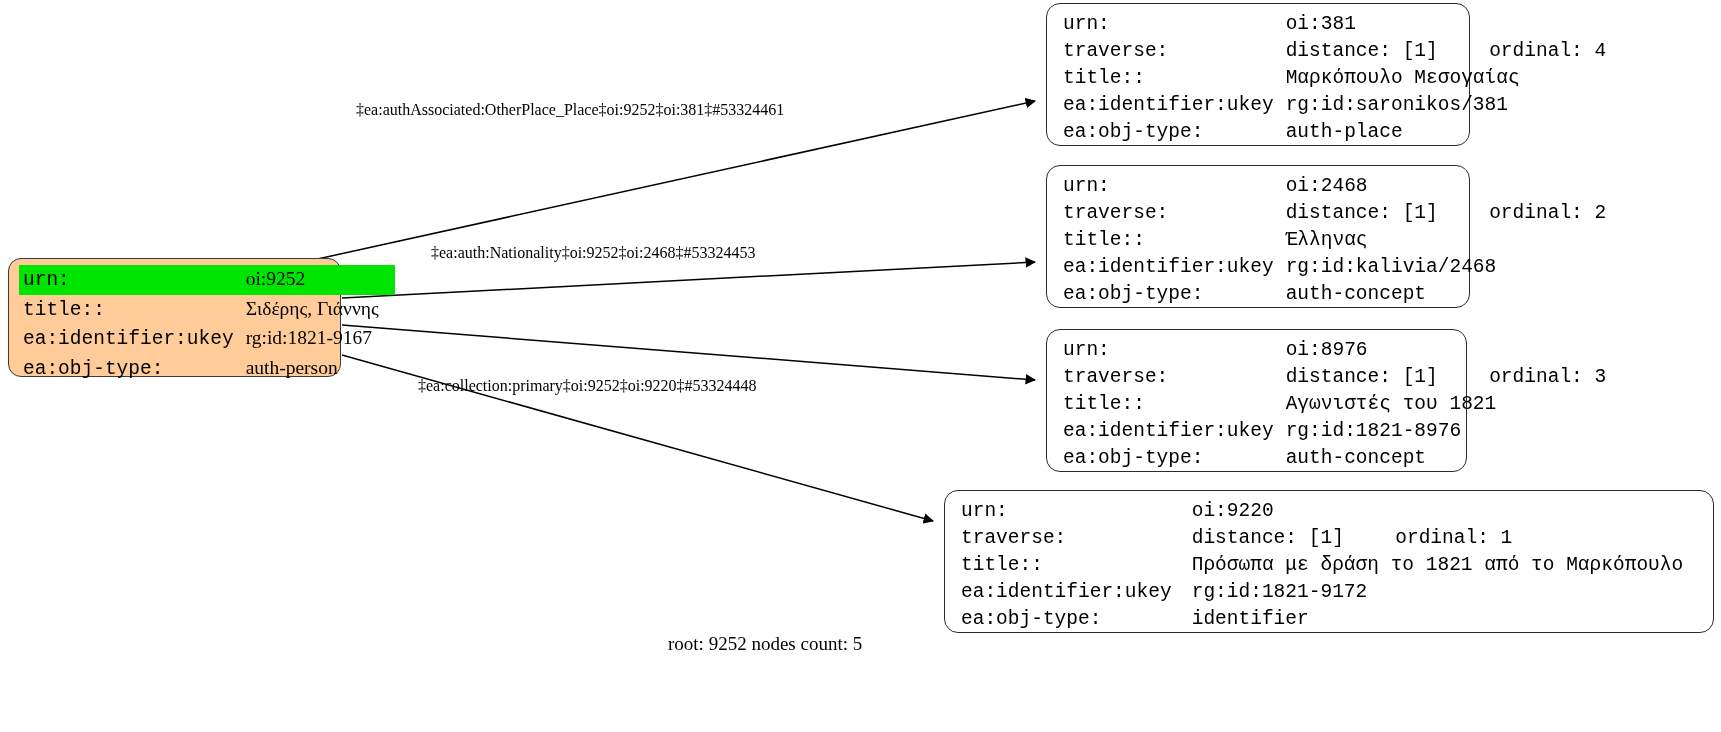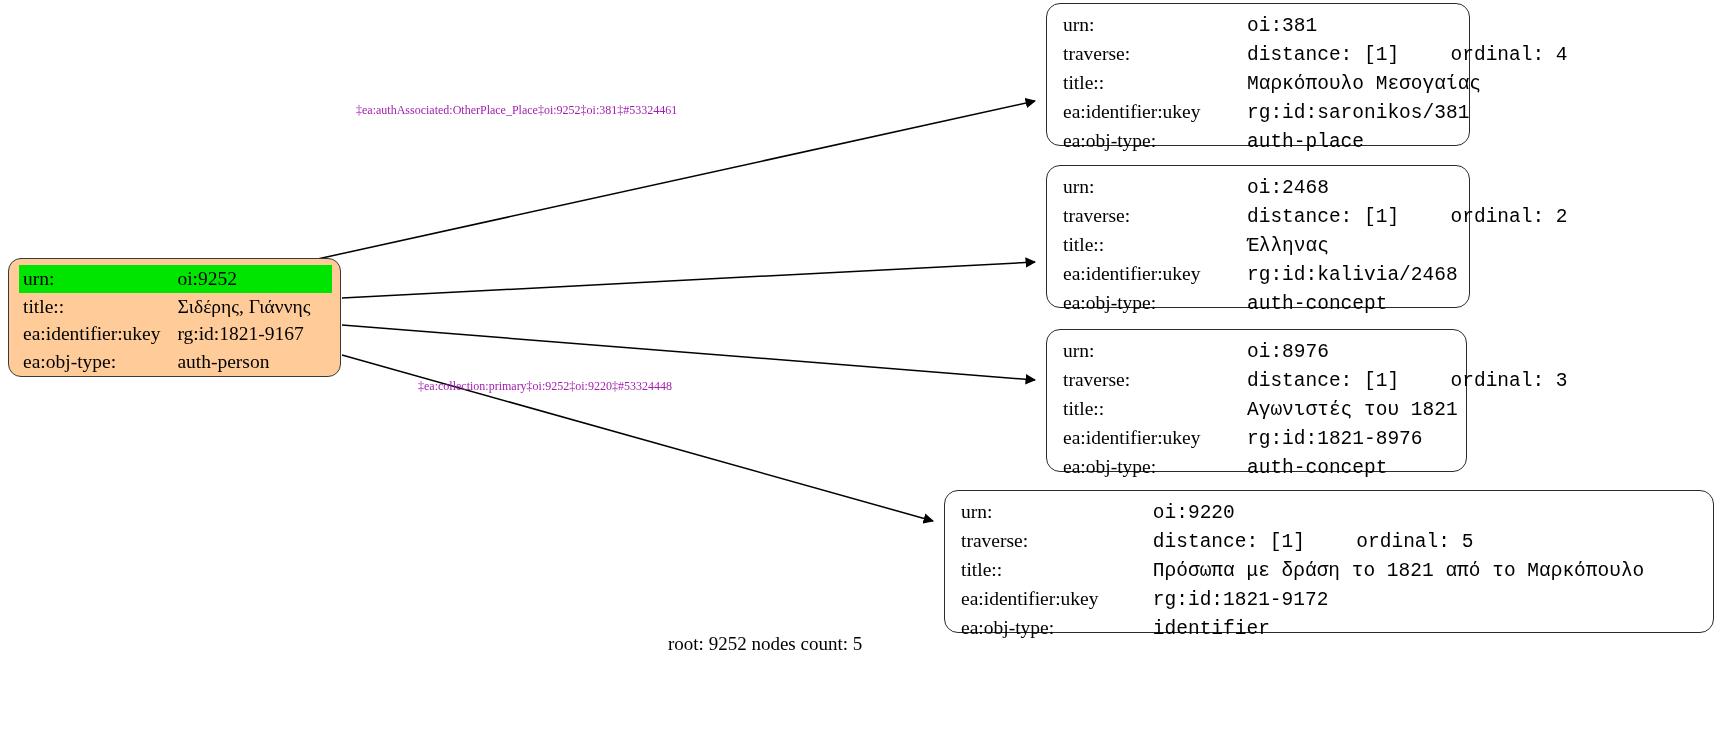--- a/index.html
+++ b/index.html
@@ -42,20 +42,21 @@
   }
   .node-table td {
     padding: 1px 0px;
     font-size: 19.5px;
     line-height: 25px;
     white-space: nowrap;
     vertical-align: baseline;
   }
   .node-table td.k {
     padding-right: 12px;
+    font-family: Liberation Mono, monospace;
   }
   
   #node-root {
     background: #ffcc99;
     border: 1.6px solid #3a3a3a;
     border-radius: 13px;
     left: 8px;
     top: 258px;
     width: 333px;
     height: 119px;
@@ -80,24 +81,24 @@
 
   #node-1 { left: 1046px; top: 3px;   width: 424px; height: 143px; }
   #node-2 { left: 1046px; top: 165px; width: 424px; height: 143px; }
   #node-3 { left: 1046px; top: 329px; width: 421px; height: 143px; }
   #node-4 { left: 944px;  top: 490px; width: 770px; height: 143px; }
 
   #node-4 .node-table td.k { min-width: 160px; }
 
   .edge-label {
     position: absolute;
-    font-size: 12px;
+    font-size: 16px;
     line-height: 22px;
     white-space: nowrap;
-    color: #a21caf;
+    color: #000000;
   }
   #edge-label-1 { left: 356px; top: 99px; }
   #edge-label-2 { left: 431px; top: 242px; }
   #edge-label-3 { left: 477px; top: 313px; }
   #edge-label-4 { left: 418px; top: 375px; }
 
   #footer-caption {
     position: absolute;
     left: 668px;
     top: 633px;
@@ -243,37 +244,38 @@
       <tbody>
           <tr>
         <td class="k">urn:</td>
         <td class="v">oi:9220</td>
       </tr>
       <tr>
         <td class="k">traverse:</td>
         <td class="v">
           <span>distance: [1]</span>
           <span style="display:inline-block;width:28px"></span>
-          <span>ordinal: 5</span>
+          <span>ordinal: 1</span>
         </td>
       </tr>
       <tr>
         <td class="k">title::</td>
         <td class="v">Πρόσωπα με δράση το 1821 από το Μαρκόπουλο</td>
       </tr>
       <tr>
         <td class="k">ea:identifier:ukey</td>
         <td class="v">rg:id:1821-9172</td>
       </tr>
       <tr>
         <td class="k">ea:obj-type:</td>
         <td class="v">identifier</td>
       </tr>
     </tbody>
       </table>
   </div>
 
   <div class="edge-label" id="edge-label-1">‡ea:authAssociated:OtherPlace_Place‡oi:9252‡oi:381‡#53324461</div>
+  <div class="edge-label" id="edge-label-2">‡ea:auth:Nationality‡oi:9252‡oi:2468‡#53324453</div>
   <div class="edge-label" id="edge-label-4">‡ea:collection:primary‡oi:9252‡oi:9220‡#53324448</div>
 
   <div id="footer-caption">root: 9252 nodes count: 5</div>
 
 </div>
 
 </body></html>

